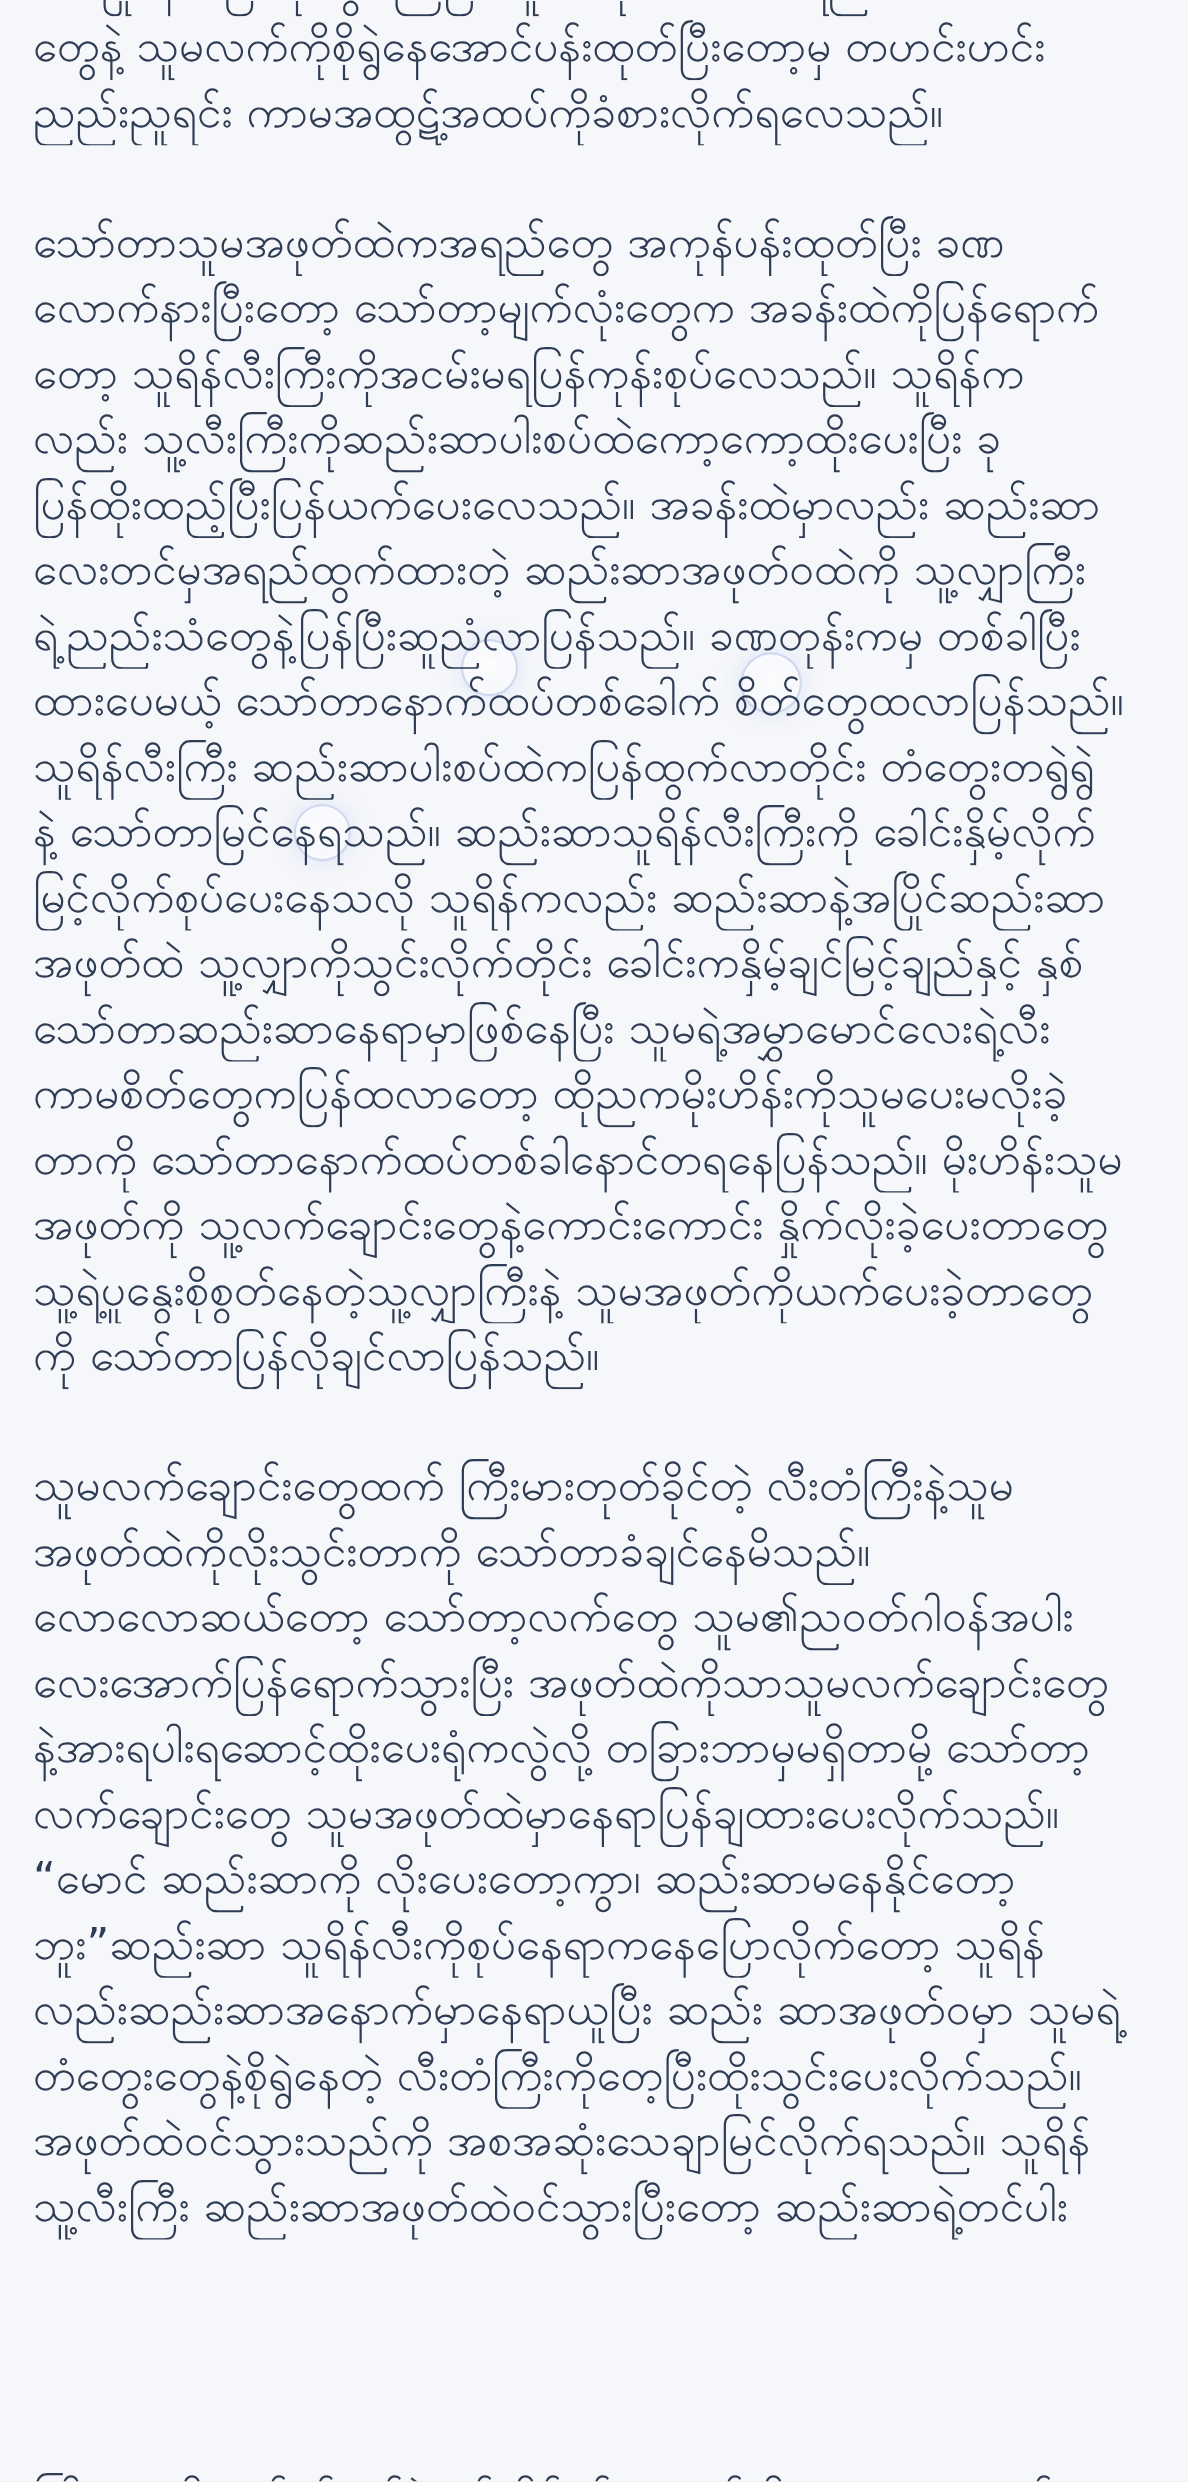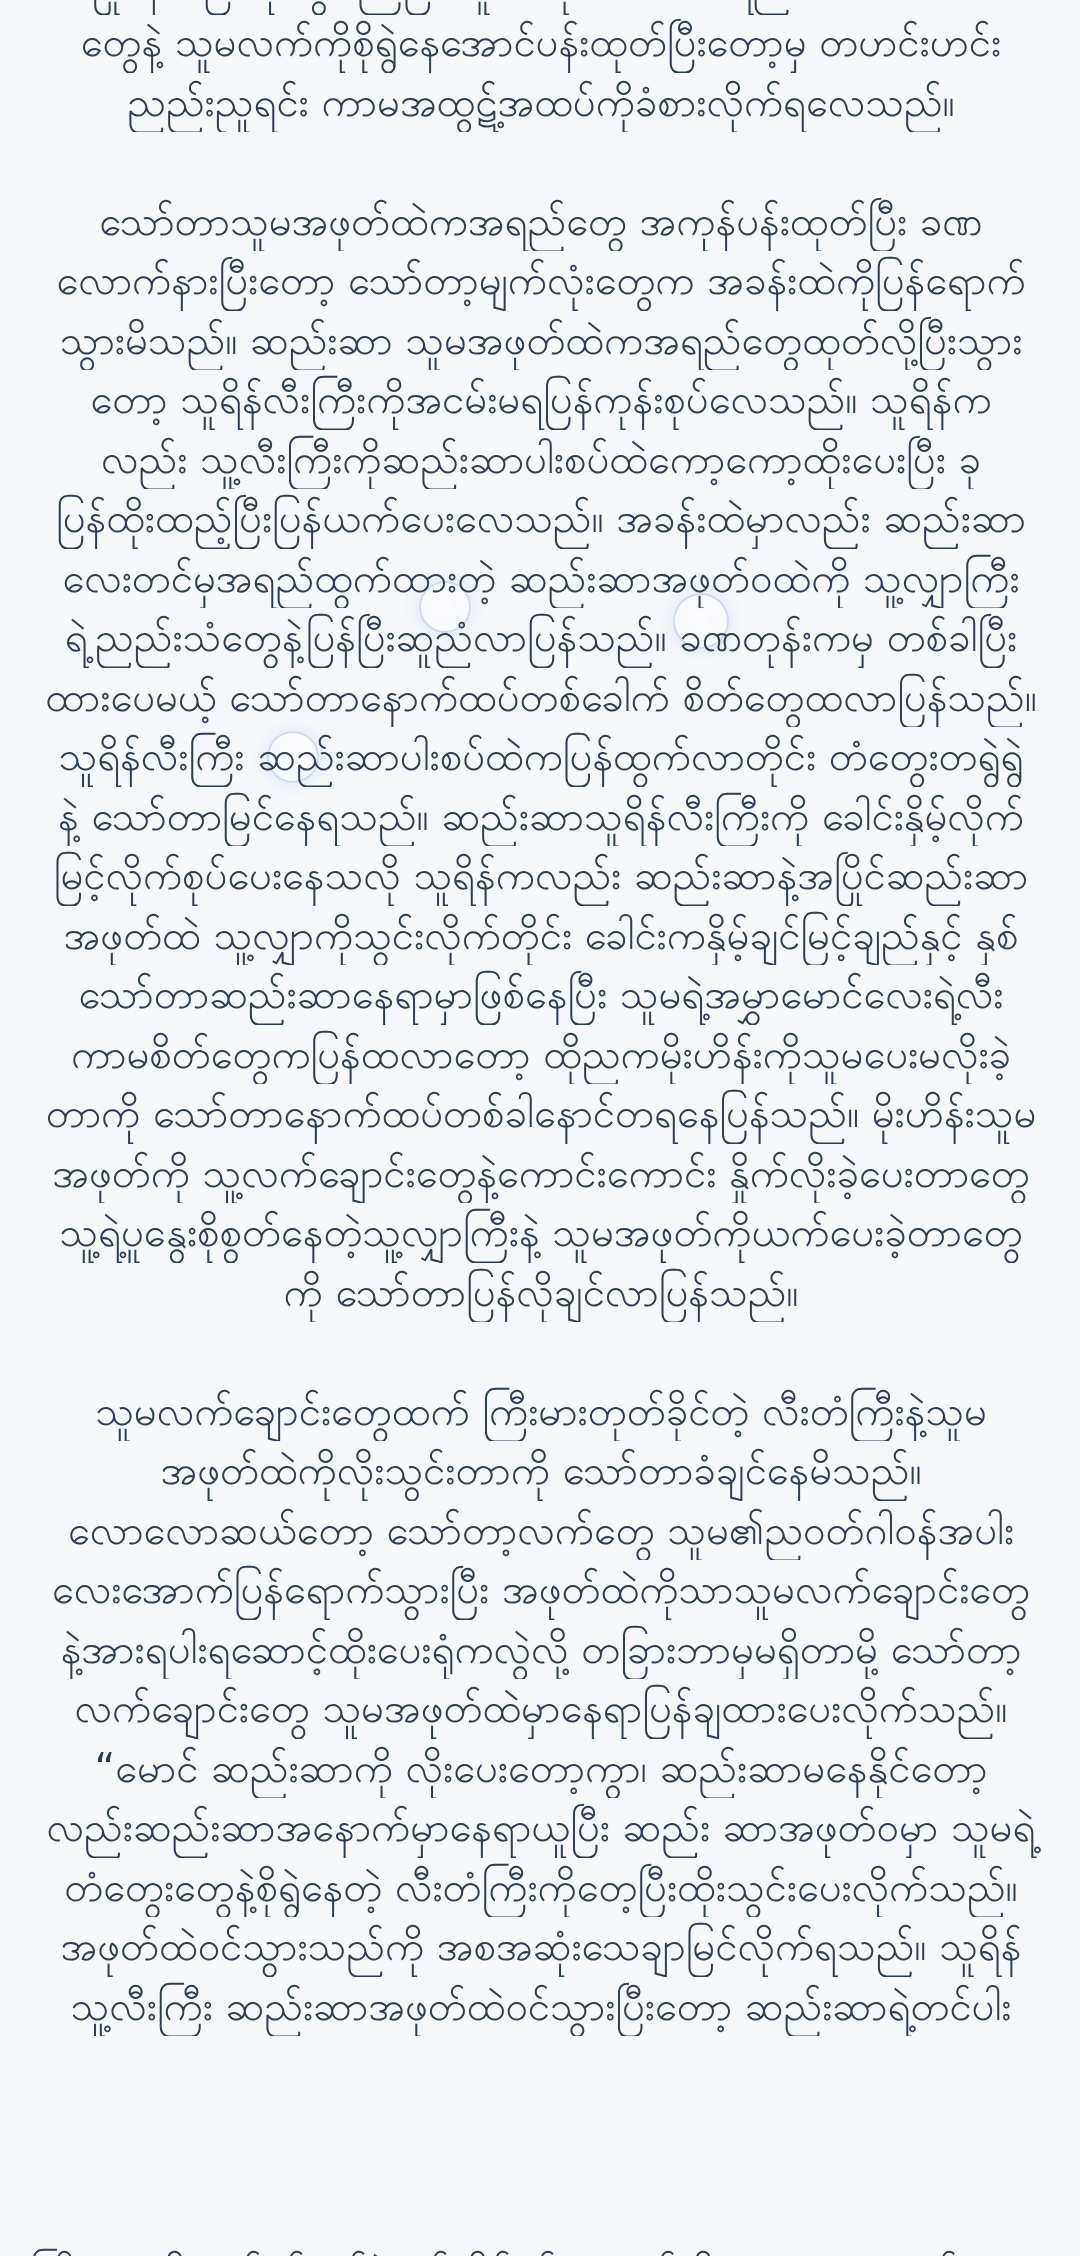--- a/index.html
+++ b/index.html
@@ -37,21 +37,21 @@
     box-shadow: 0 0 16px 4px rgba(224, 231, 248, 0.8),
                 inset 0 0 14px rgba(255, 255, 255, 0.9);
   }
   .text-flow {
     position: absolute;
     left: 30px;
     right: 28px;
     top: 13px;
     z-index: 2;
   }
-  .paragraph { margin-bottom: 59.5px; text-align: center; }
+  .paragraph { margin-bottom: 59.5px; }
   .paragraph:last-child { margin-bottom: 0; }
   .line {
     font-size: 40px;
     line-height: 59.5px;
     letter-spacing: 0;
     white-space: nowrap;
     overflow: hidden;
     color: var(--ink);
   }
   .clip-line {
@@ -74,21 +74,20 @@
     </div>
   <div class="line clip-line clip-top">တစ်ပြိုင်နက်ပြီးဆုံးသွားကြပြီး သူမအဖုတ်ထဲကအရည်</div>
   <div class="text-flow">
       <div class="paragraph">
         <div class="line">တွေနဲ့ သူမလက်ကိုစိုရွဲနေအောင်ပန်းထုတ်ပြီးတော့မှ တဟင်းဟင်း</div>
         <div class="line">ညည်းညူရင်း ကာမအထွဋ့်အထပ်ကိုခံစားလိုက်ရလေသည်။</div>
       </div>
       <div class="paragraph">
         <div class="line">သော်တာသူမအဖုတ်ထဲကအရည်တွေ အကုန်ပန်းထုတ်ပြီး ခဏ</div>
         <div class="line">လောက်နားပြီးတော့ သော်တာ့မျက်လုံးတွေက အခန်းထဲကိုပြန်ရောက်</div>
-        <div class="line">သွားမိသည်။ ဆည်းဆာ သူမအဖုတ်ထဲကအရည်တွေထုတ်လို့ပြီးသွား</div>
         <div class="line">တော့ သူရိန်လီးကြီးကိုအငမ်းမရပြန်ကုန်းစုပ်လေသည်။ သူရိန်က</div>
         <div class="line">လည်း သူ့လီးကြီးကိုဆည်းဆာပါးစပ်ထဲကော့ကော့ထိုးပေးပြီး ခု</div>
         <div class="line">ပြန်ထိုးထည့်ပြီးပြန်ယက်ပေးလေသည်။ အခန်းထဲမှာလည်း ဆည်းဆာ</div>
         <div class="line">လေးတင်မှအရည်ထွက်ထားတဲ့ ဆည်းဆာအဖုတ်ဝထဲကို သူ့လျှာကြီး</div>
         <div class="line">ရဲ့ညည်းသံတွေနဲ့ပြန်ပြီးဆူညံလာပြန်သည်။ ခဏတုန်းကမှ တစ်ခါပြီး</div>
         <div class="line">ထားပေမယ့် သော်တာနောက်ထပ်တစ်ခေါက် စိတ်တွေထလာပြန်သည်။</div>
         <div class="line">သူရိန်လီးကြီး ဆည်းဆာပါးစပ်ထဲကပြန်ထွက်လာတိုင်း တံတွေးတရွဲရွဲ</div>
         <div class="line">နဲ့ သော်တာမြင်နေရသည်။ ဆည်းဆာသူရိန်လီးကြီးကို ခေါင်းနှိမ့်လိုက်</div>
         <div class="line">မြင့်လိုက်စုပ်ပေးနေသလို သူရိန်ကလည်း ဆည်းဆာနဲ့အပြိုင်ဆည်းဆာ</div>
         <div class="line">အဖုတ်ထဲ သူ့လျှာကိုသွင်းလိုက်တိုင်း ခေါင်းကနှိမ့်ချင်မြင့်ချည်နှင့် နှစ်</div>
@@ -100,20 +99,21 @@
         <div class="line">ကို သော်တာပြန်လိုချင်လာပြန်သည်။</div>
       </div>
       <div class="paragraph">
         <div class="line">သူမလက်ချောင်းတွေထက် ကြီးမားတုတ်ခိုင်တဲ့ လီးတံကြီးနဲ့သူမ</div>
         <div class="line">အဖုတ်ထဲကိုလိုးသွင်းတာကို သော်တာခံချင်နေမိသည်။</div>
         <div class="line">လောလောဆယ်တော့ သော်တာ့လက်တွေ သူမ၏ညဝတ်ဂါဝန်အပါး</div>
         <div class="line">လေးအောက်ပြန်ရောက်သွားပြီး အဖုတ်ထဲကိုသာသူမလက်ချောင်းတွေ</div>
         <div class="line">နဲ့အားရပါးရဆောင့်ထိုးပေးရုံကလွဲလို့ တခြားဘာမှမရှိတာမို့ သော်တာ့</div>
         <div class="line">လက်ချောင်းတွေ သူမအဖုတ်ထဲမှာနေရာပြန်ချထားပေးလိုက်သည်။</div>
         <div class="line">“မောင် ဆည်းဆာကို လိုးပေးတော့ကွာ၊ ဆည်းဆာမနေနိုင်တော့</div>
+        <div class="line">ဘူး”ဆည်းဆာ သူရိန်လီးကိုစုပ်နေရာကနေပြောလိုက်တော့ သူရိန်</div>
         <div class="line">လည်းဆည်းဆာအနောက်မှာနေရာယူပြီး ဆည်း ဆာအဖုတ်ဝမှာ သူမရဲ့</div>
         <div class="line">တံတွေးတွေနဲ့စိုရွဲနေတဲ့ လီးတံကြီးကိုတေ့ပြီးထိုးသွင်းပေးလိုက်သည်။</div>
         <div class="line">အဖုတ်ထဲဝင်သွားသည်ကို အစအဆုံးသေချာမြင်လိုက်ရသည်။ သူရိန်</div>
         <div class="line">သူ့လီးကြီး ဆည်းဆာအဖုတ်ထဲဝင်သွားပြီးတော့ ဆည်းဆာရဲ့တင်ပါး</div>
       </div>
     </div>
   <div class="line clip-line clip-bottom">ကြီးတွေကိုလက်နှစ်ဖက်နဲ့ဆုပ်ကိုင်ရင်း ဆောင့်လိုးပေးနေလေသည်</div>
 </div>
 
 </body></html>

